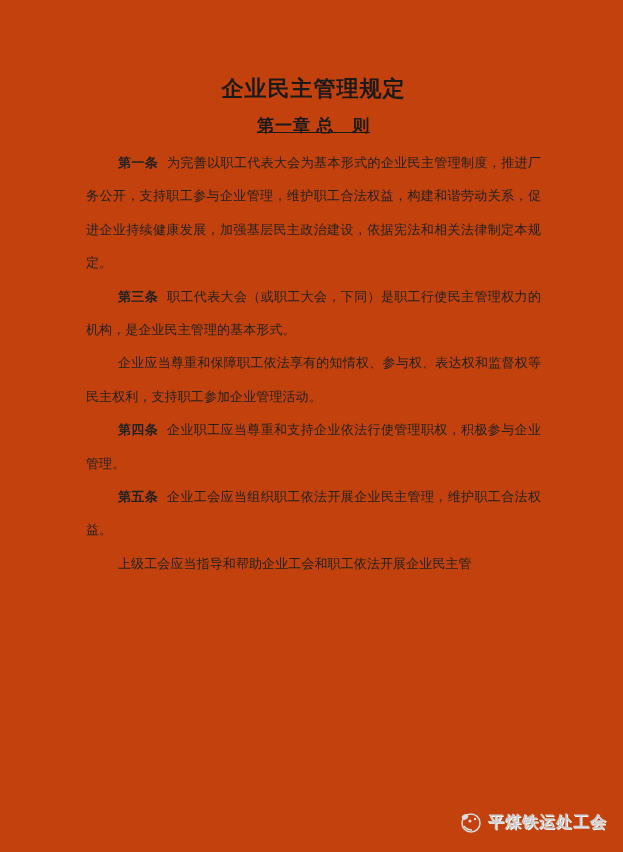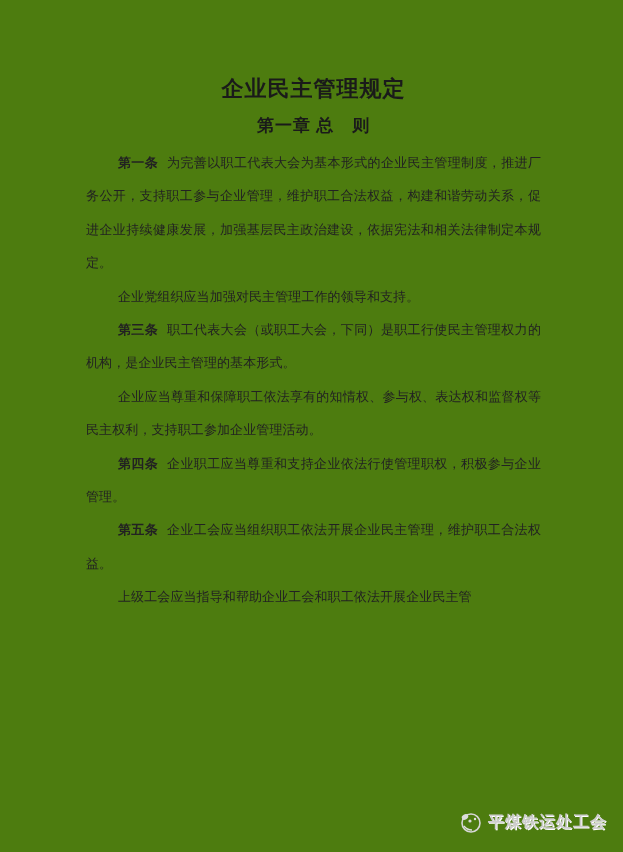--- a/index.html
+++ b/index.html
@@ -4,21 +4,21 @@
 <style>
   html, body {
     margin: 0;
     padding: 0;
     background: #ffffff;
   }
   .page {
     position: relative;
     width: 623px;
     height: 852px;
-    background: #4d7c0f;
+    background: #c2410c;
     box-sizing: border-box;
     padding: 76px 82px 0 86px;
     font-family: "Liberation Serif", "DejaVu Serif", serif;
     color: #222222;
     overflow: hidden;
   }
   .doc-title {
     margin: 0;
     font-size: 22px;
     line-height: 26px;
@@ -28,20 +28,21 @@
     color: #1a1a1a;
   }
   .chapter-heading {
     margin: 14px 0 3px 0;
     font-size: 17px;
     line-height: 20px;
     font-weight: 700;
     text-align: center;
     letter-spacing: 1px;
     color: #1a1a1a;
+    text-decoration: underline;
   }
   .doc-body {
     margin-top: 10px;
     width: 455px;
   }
   .doc-body p {
     margin: 0;
     font-size: 13px;
     line-height: 33.4px;
     text-align: justify;
@@ -84,21 +85,20 @@
 
   <h1 class="doc-title">企业民主管理规定</h1>
 
   <h2 class="chapter-heading">第一章 总　则</h2>
 
   <div class="doc-body">
 
     <p><span class="article-lead">第一条</span><span>为完善以职工代表大会为基本形式的企业民主管理制度，推进厂务公开，支持职工参与企业管理，维护职工合法权益，构建和谐劳动关系，促进企业持续健康发展，加强基层民主政治建设，依据宪法和相关法律制定本规定。</span></p>
 
 
-    <p><span>企业党组织应当加强对民主管理工作的领导和支持。</span></p>
 
     <p><span class="article-lead">第三条</span><span>职工代表大会（或职工大会，下同）是职工行使民主管理权力的机构，是企业民主管理的基本形式。</span></p>
 
 
     <p><span>企业应当尊重和保障职工依法享有的知情权、参与权、表达权和监督权等民主权利，支持职工参加企业管理活动。</span></p>
 
     <p><span class="article-lead">第四条</span><span>企业职工应当尊重和支持企业依法行使管理职权，积极参与企业管理。</span></p>
 
     <p><span class="article-lead">第五条</span><span>企业工会应当组织职工依法开展企业民主管理，维护职工合法权益。</span></p>
 

